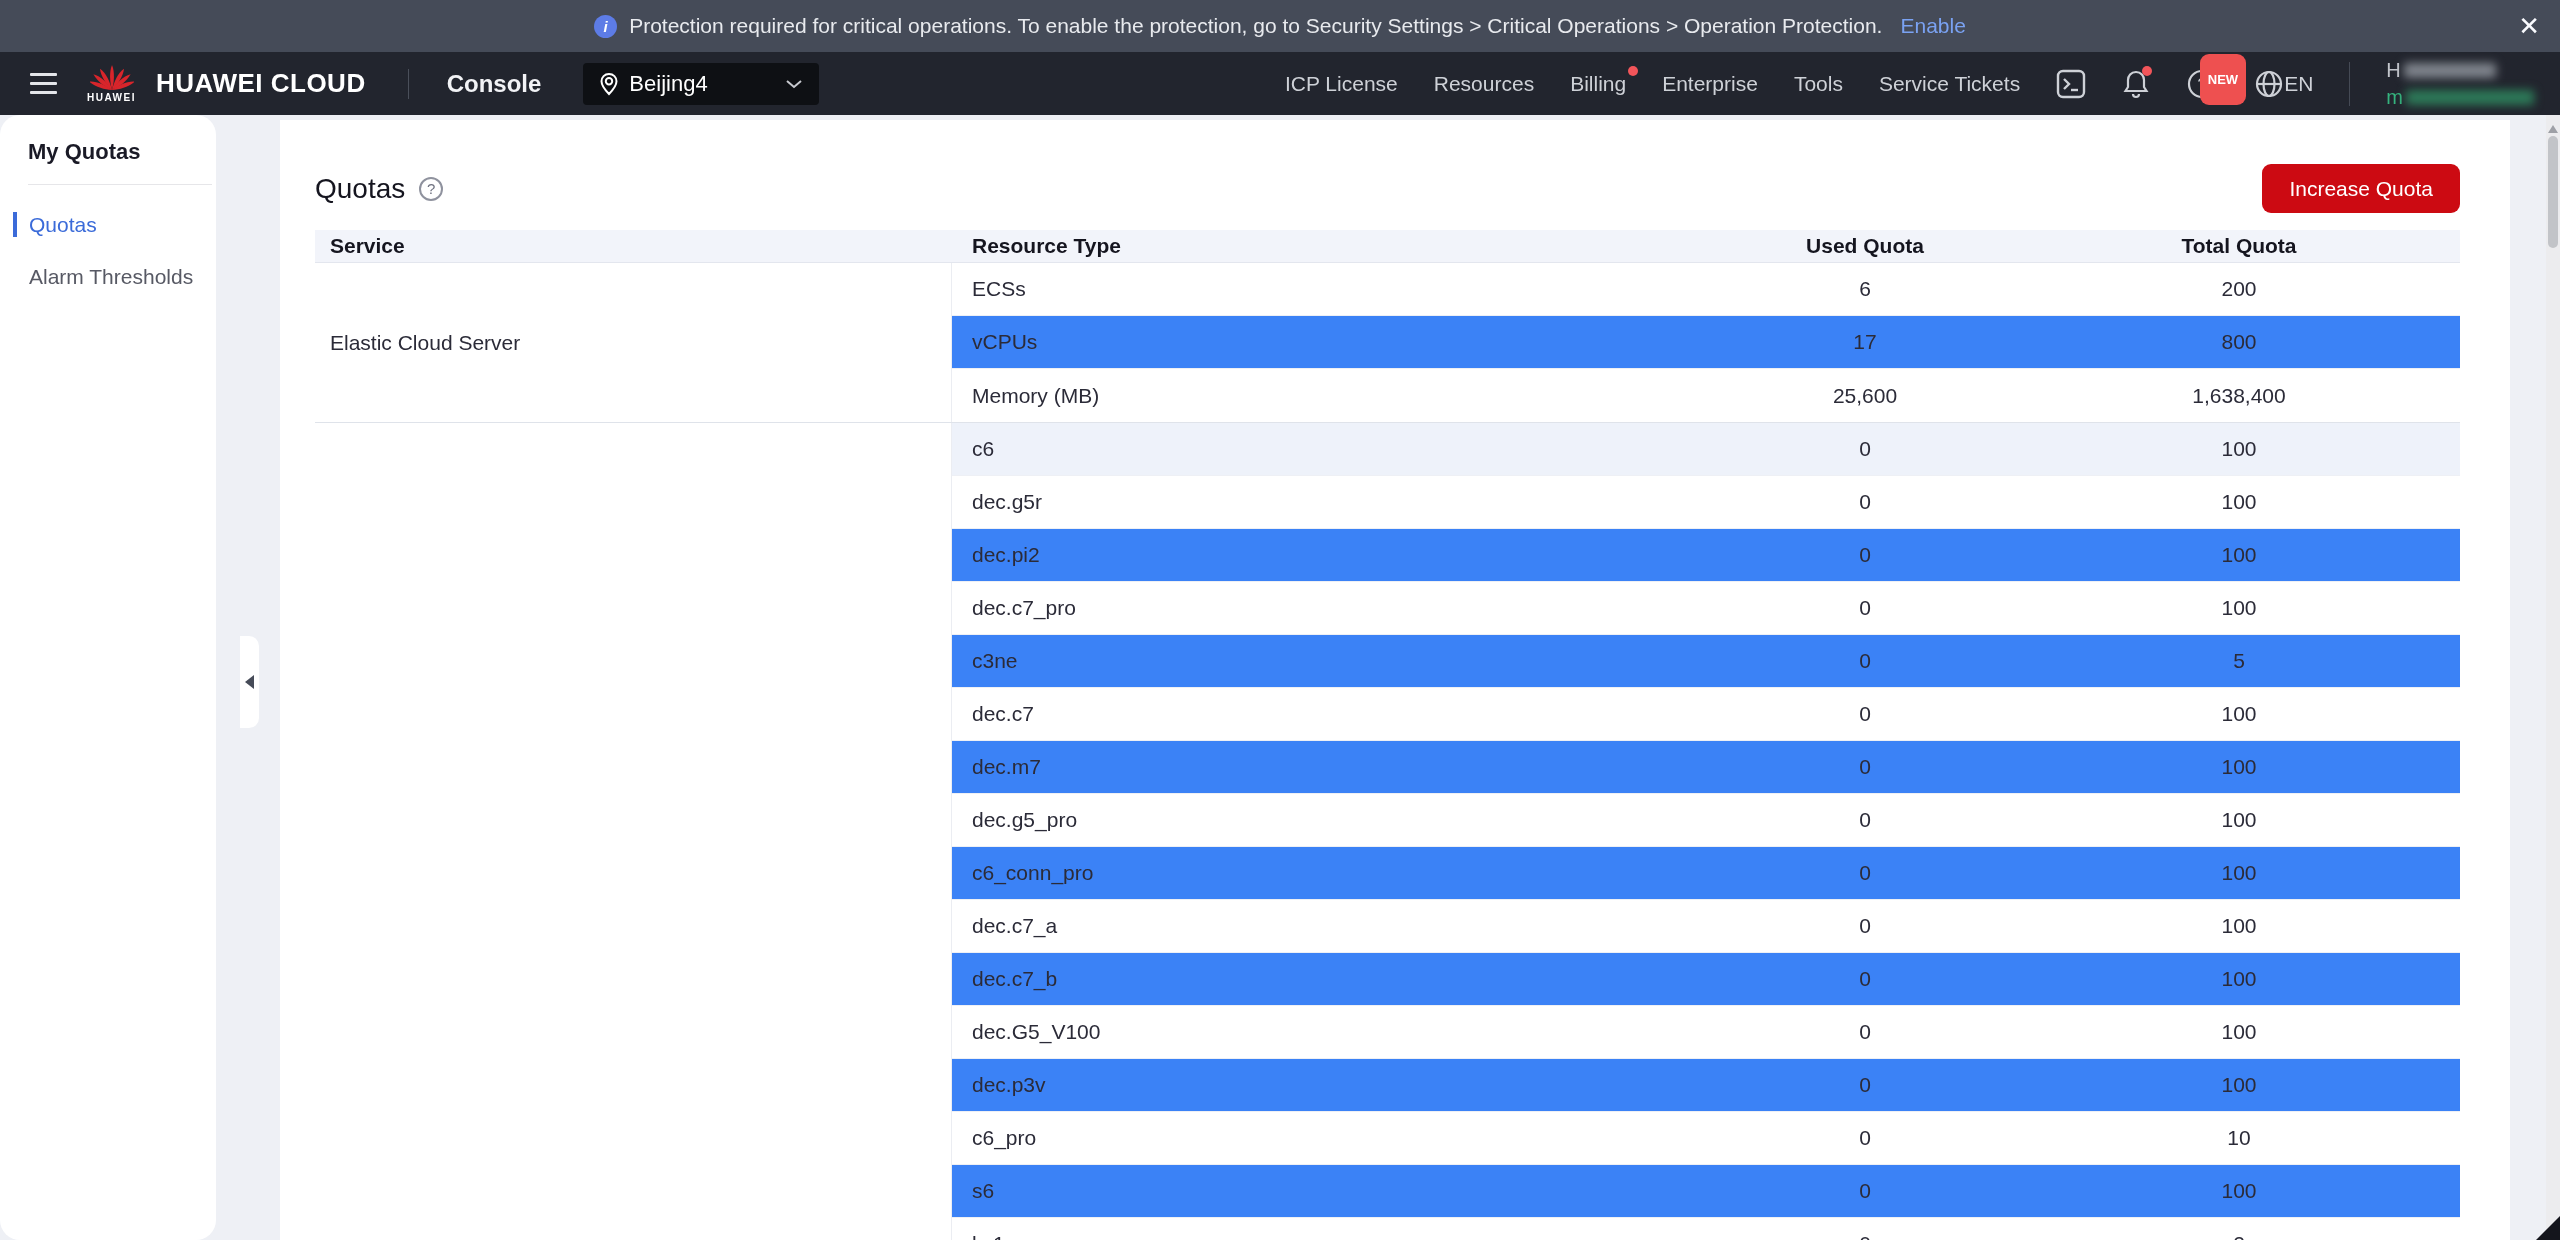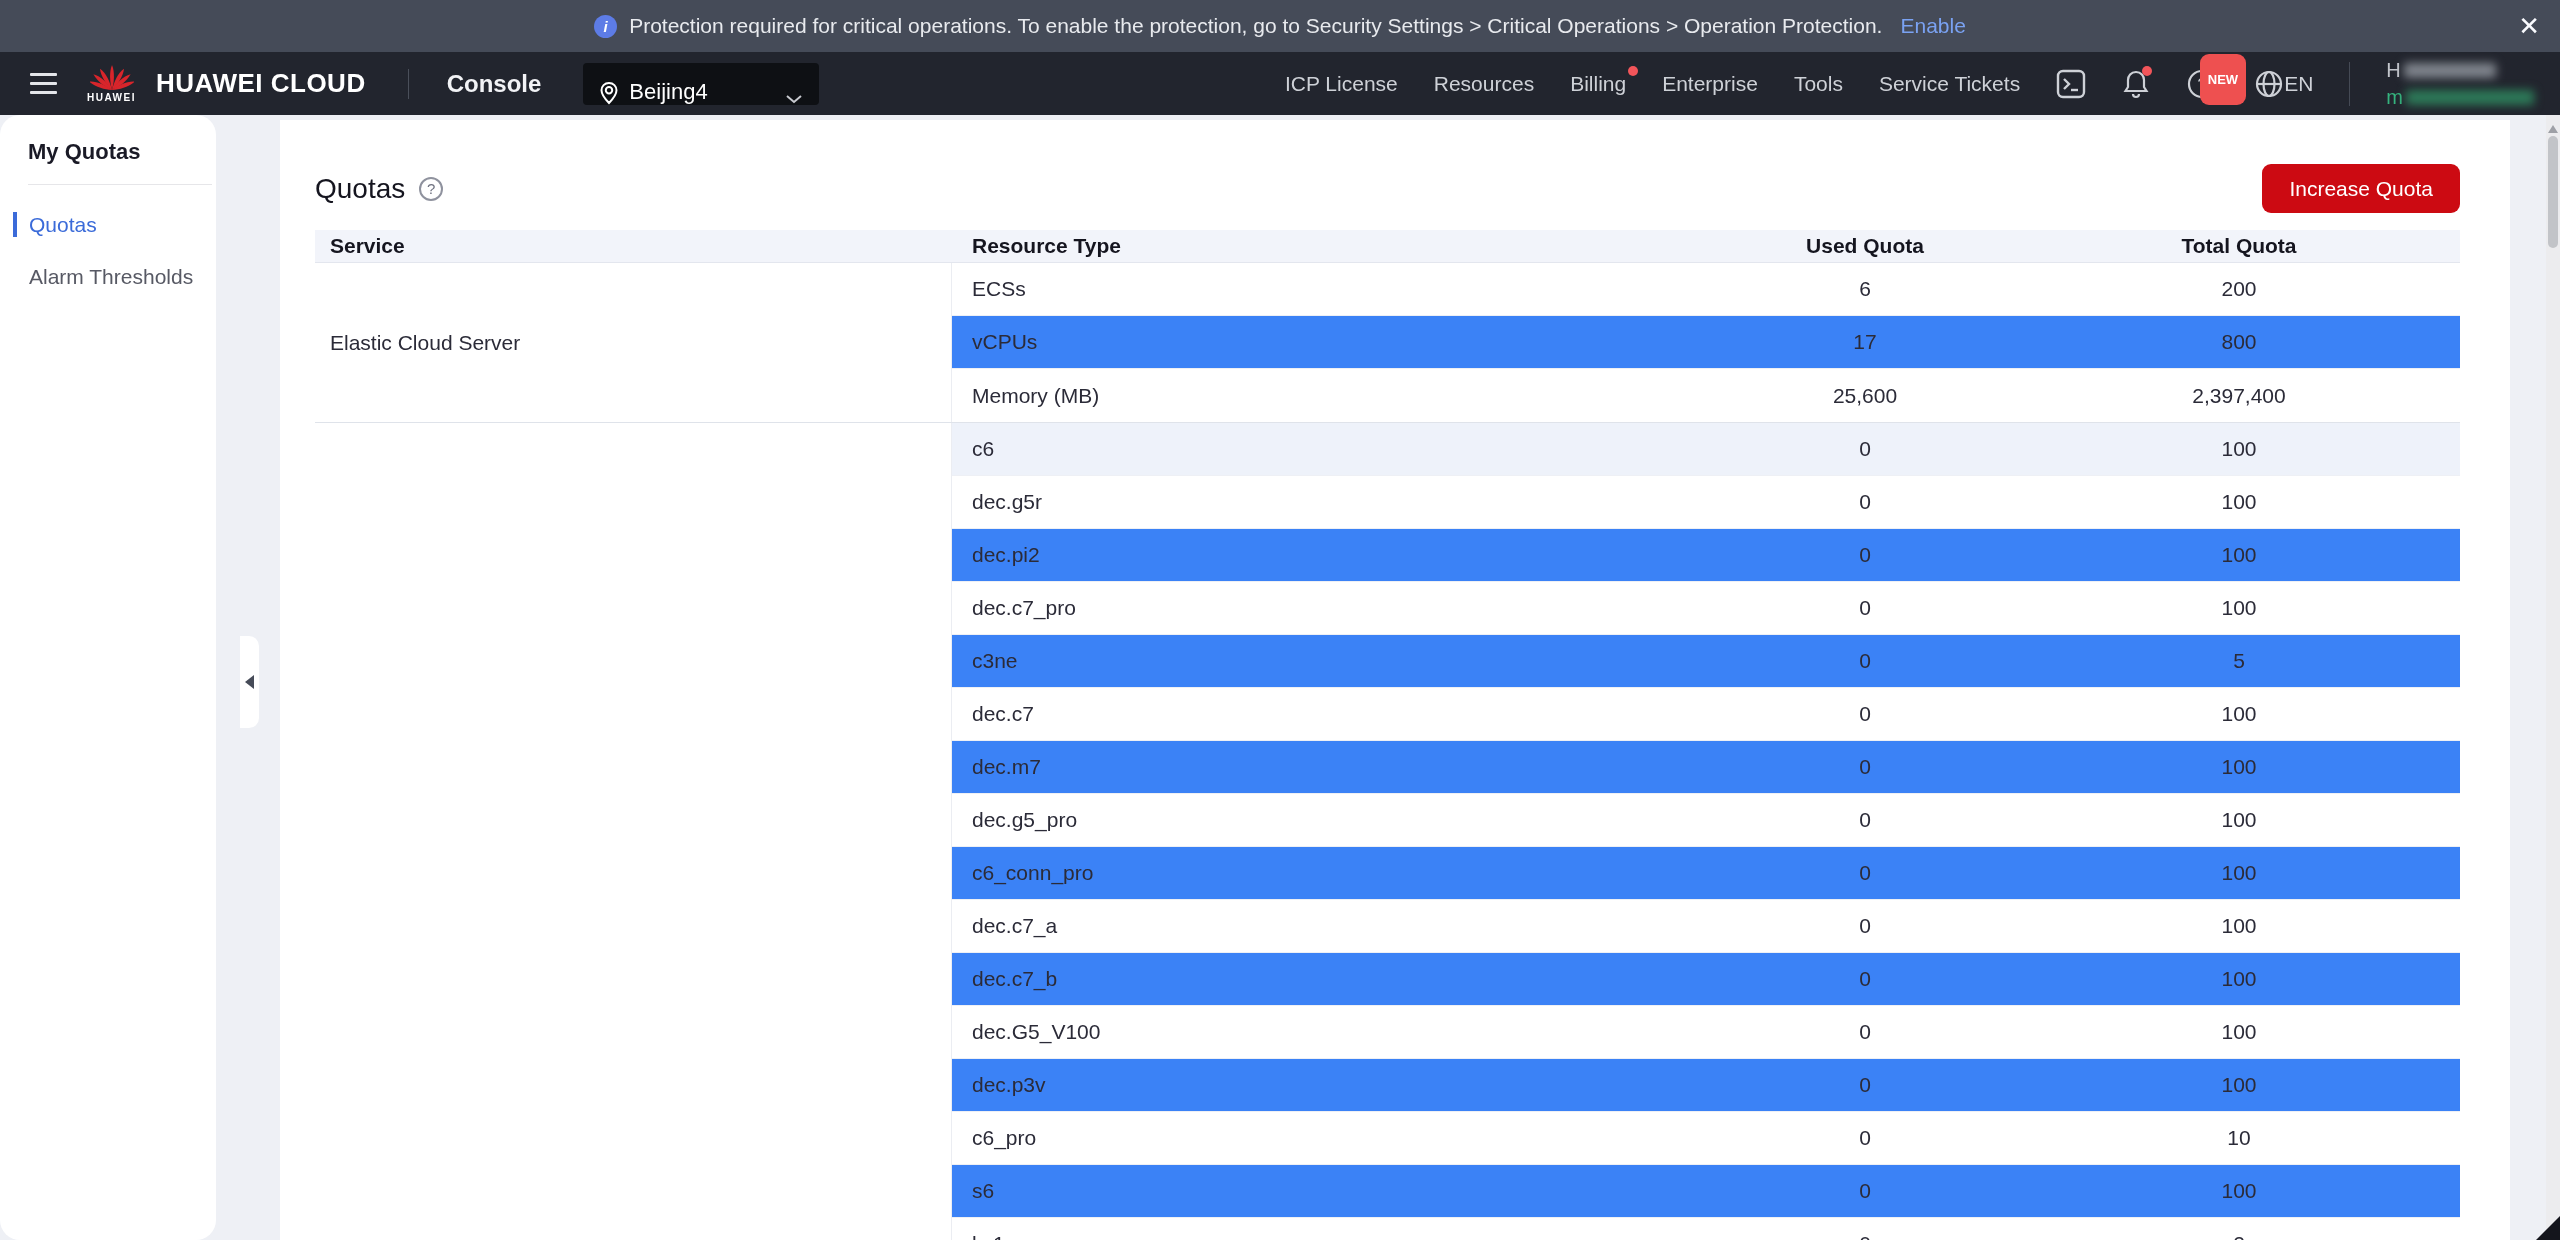--- a/index.html
+++ b/index.html
@@ -22,21 +22,21 @@
   .nav { position:absolute; left:0; top:52px; width:2560px; height:63px;
     background:#22252e; display:flex; align-items:center; padding:0 26px; z-index:5; }
   .hamburger { width:27px; display:flex; flex-direction:column; gap:6px; margin:0 30px 0 4px; cursor:pointer; }
   .hamburger span { height:3px; background:#e4e6ea; border-radius:1px; }
   .logo { display:flex; flex-direction:column; align-items:center; margin-right:20px; }
   .logo-sub { color:#fff; font-size:10px; font-weight:bold; letter-spacing:1.5px; margin-top:1px; }
   .brand { color:#fff; font-size:26px; font-weight:bold; letter-spacing:.5px; margin-right:42px; white-space:nowrap; }
   .nav-sep { width:1px; height:30px; background:#4a4f5a; margin-right:38px; }
   .console { color:#f2f3f6; font-size:24px; font-weight:600; margin-right:42px; cursor:pointer; }
   .region { width:236px; height:42px; background:#0e1014; border-radius:4px;
-    display:flex; align-items:flex-end; padding:0 16px; color:#fff; font-size:22px;
+    display:flex; align-items:center; padding:0 16px; color:#fff; font-size:22px;
     cursor:pointer; }
   .region .pin { margin-right:10px; display:flex; }
   .region .chev { margin-left:auto; display:flex; }
 
   .nav-right { margin-left:auto; display:flex; align-items:center; gap:36px;
     color:#ced1d7; font-size:21px; white-space:nowrap; }
   .nav-item { cursor:pointer; position:relative; }
   .red-dot { position:absolute; top:-6px; right:-12px; width:10px; height:10px;
     border-radius:50%; background:#f2555a; }
   .icon-btn { position:relative; display:flex; align-items:center; cursor:pointer; }
@@ -272,21 +272,21 @@
           <span class="cell-r">200</span>
         </div>
         <div class="row grid3 alt">
           <span class="name">vCPUs</span>
           <span class="cell-r">17</span>
           <span class="cell-r">800</span>
         </div>
         <div class="row grid3">
           <span class="name">Memory (MB)</span>
           <span class="cell-r">25,600</span>
-          <span class="cell-r">2,397,400</span>
+          <span class="cell-r">1,638,400</span>
         </div>
       </div>
     </div>
 
     <div class="rows-section">
       <div class="srv-empty"></div>
       <div class="rows-col">
         <div class="row grid3 hl">
           <span class="name">c6</span>
             <span class="cell-r">0</span>

